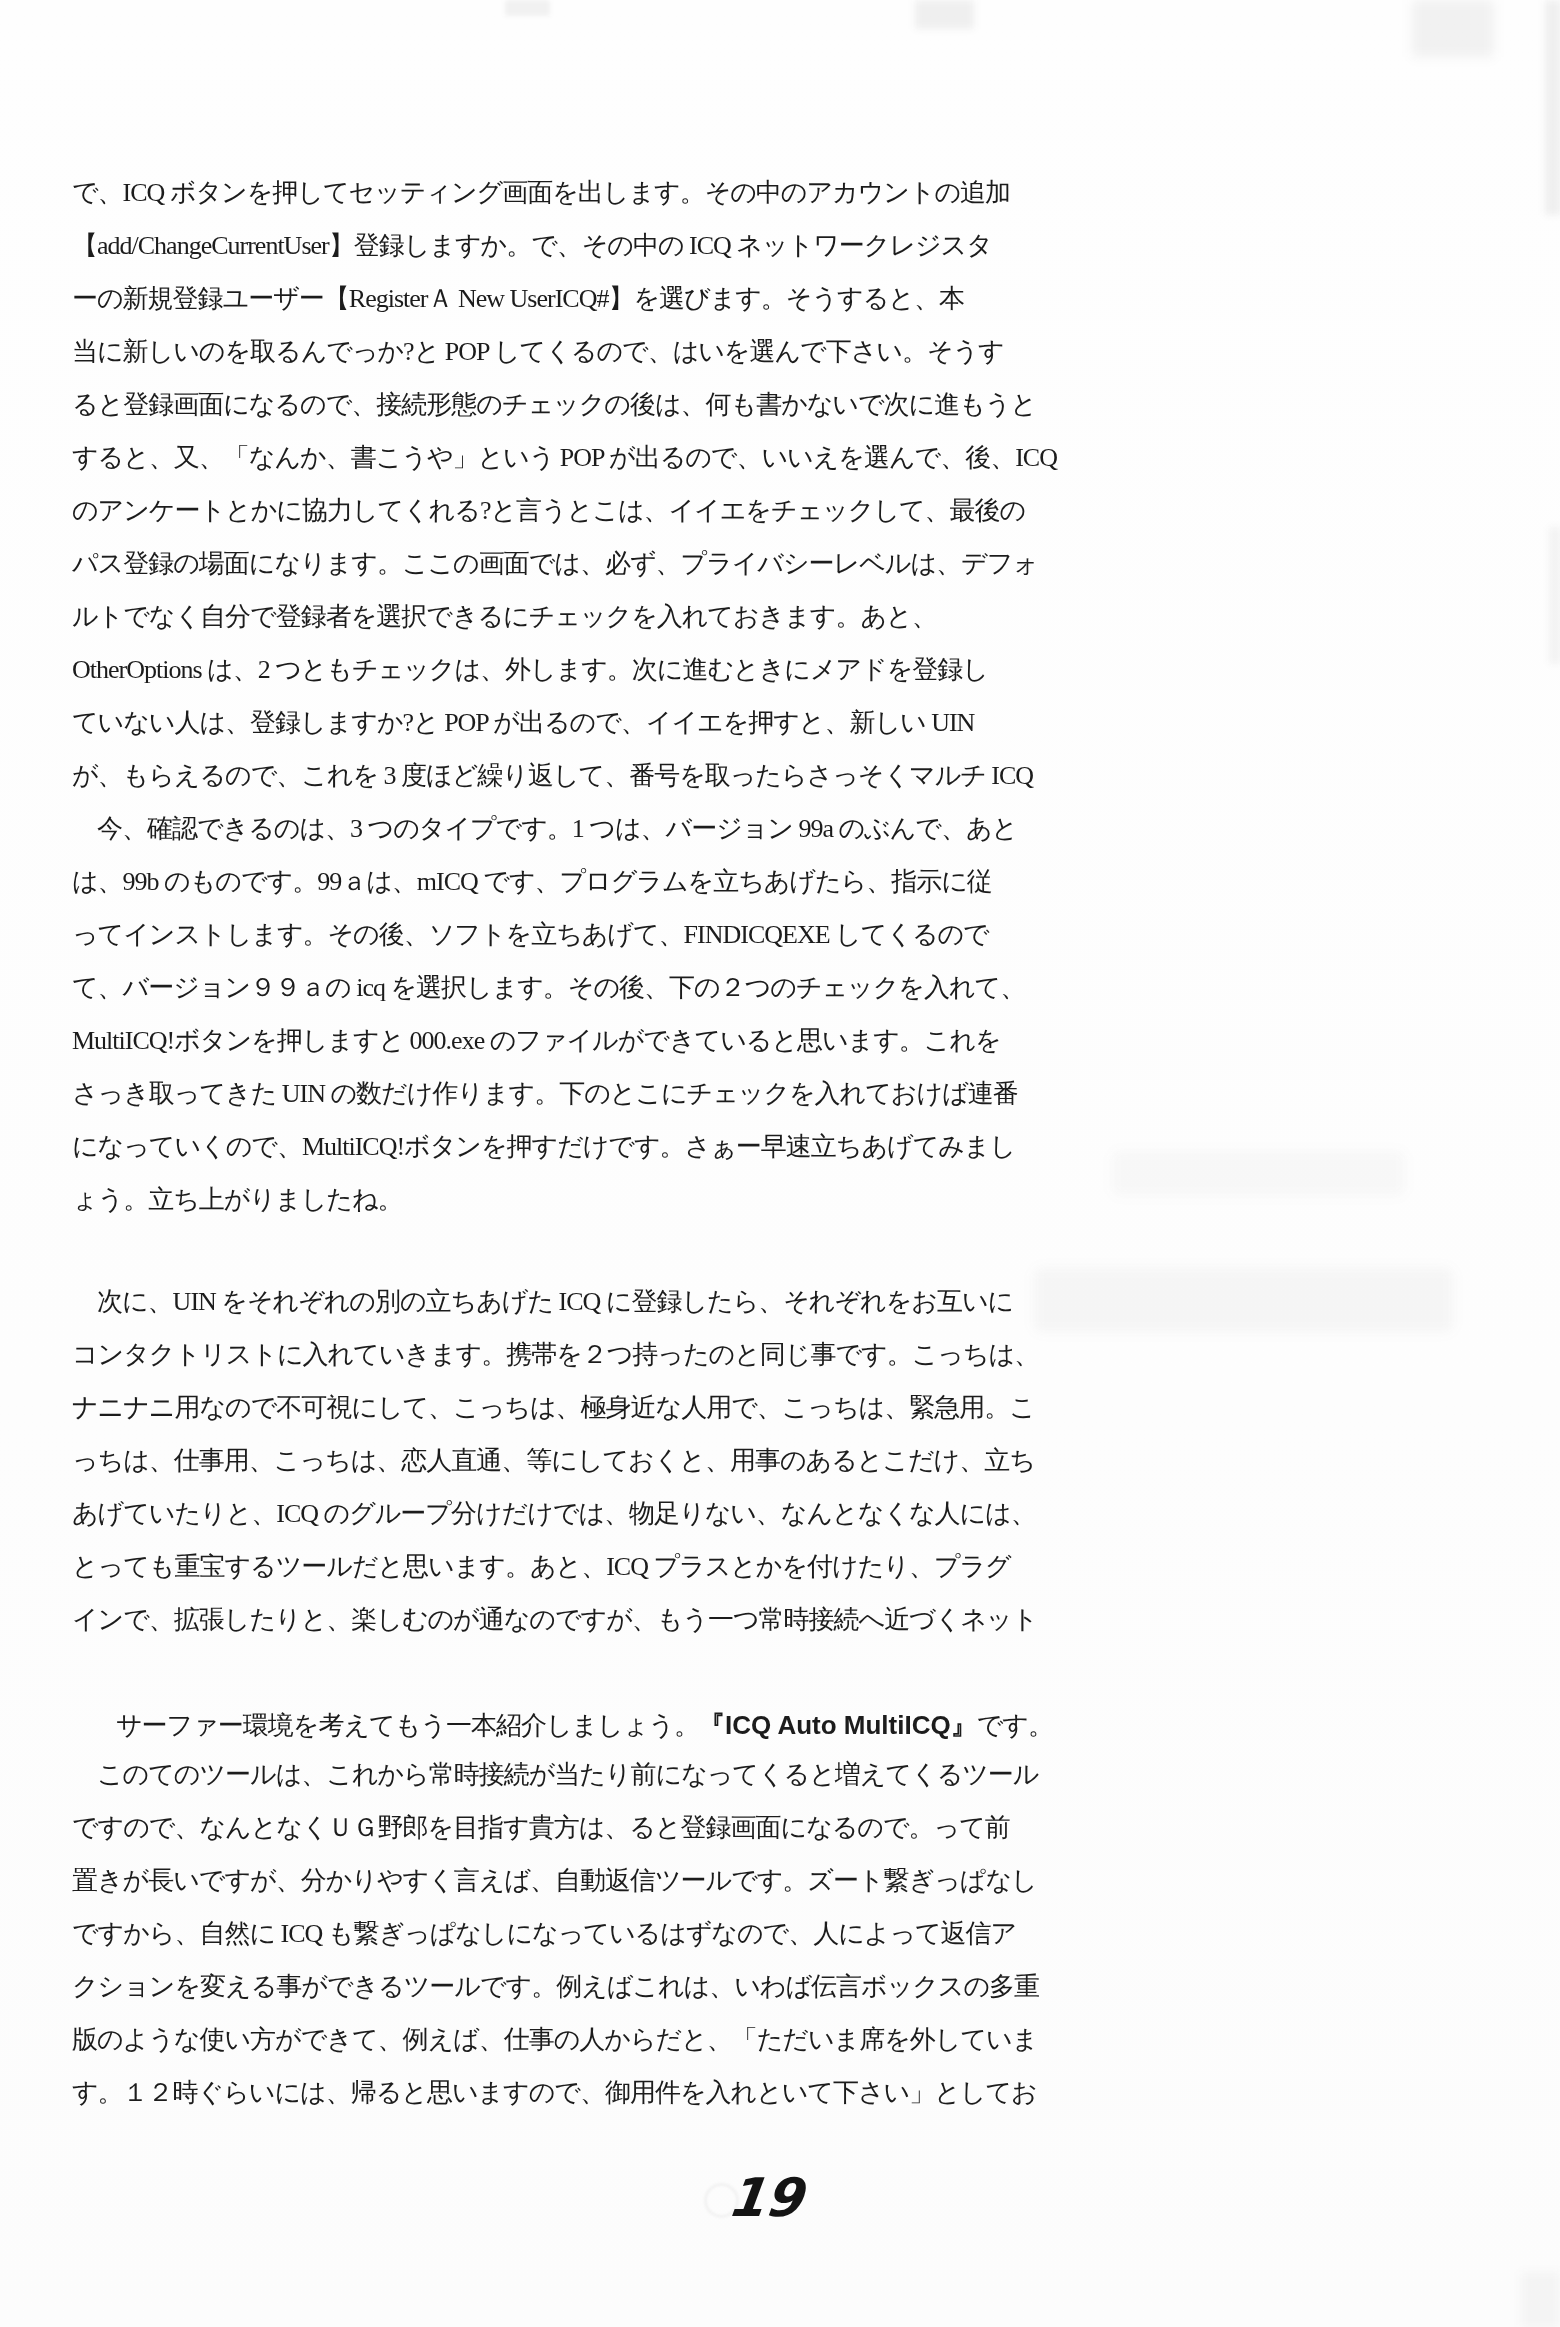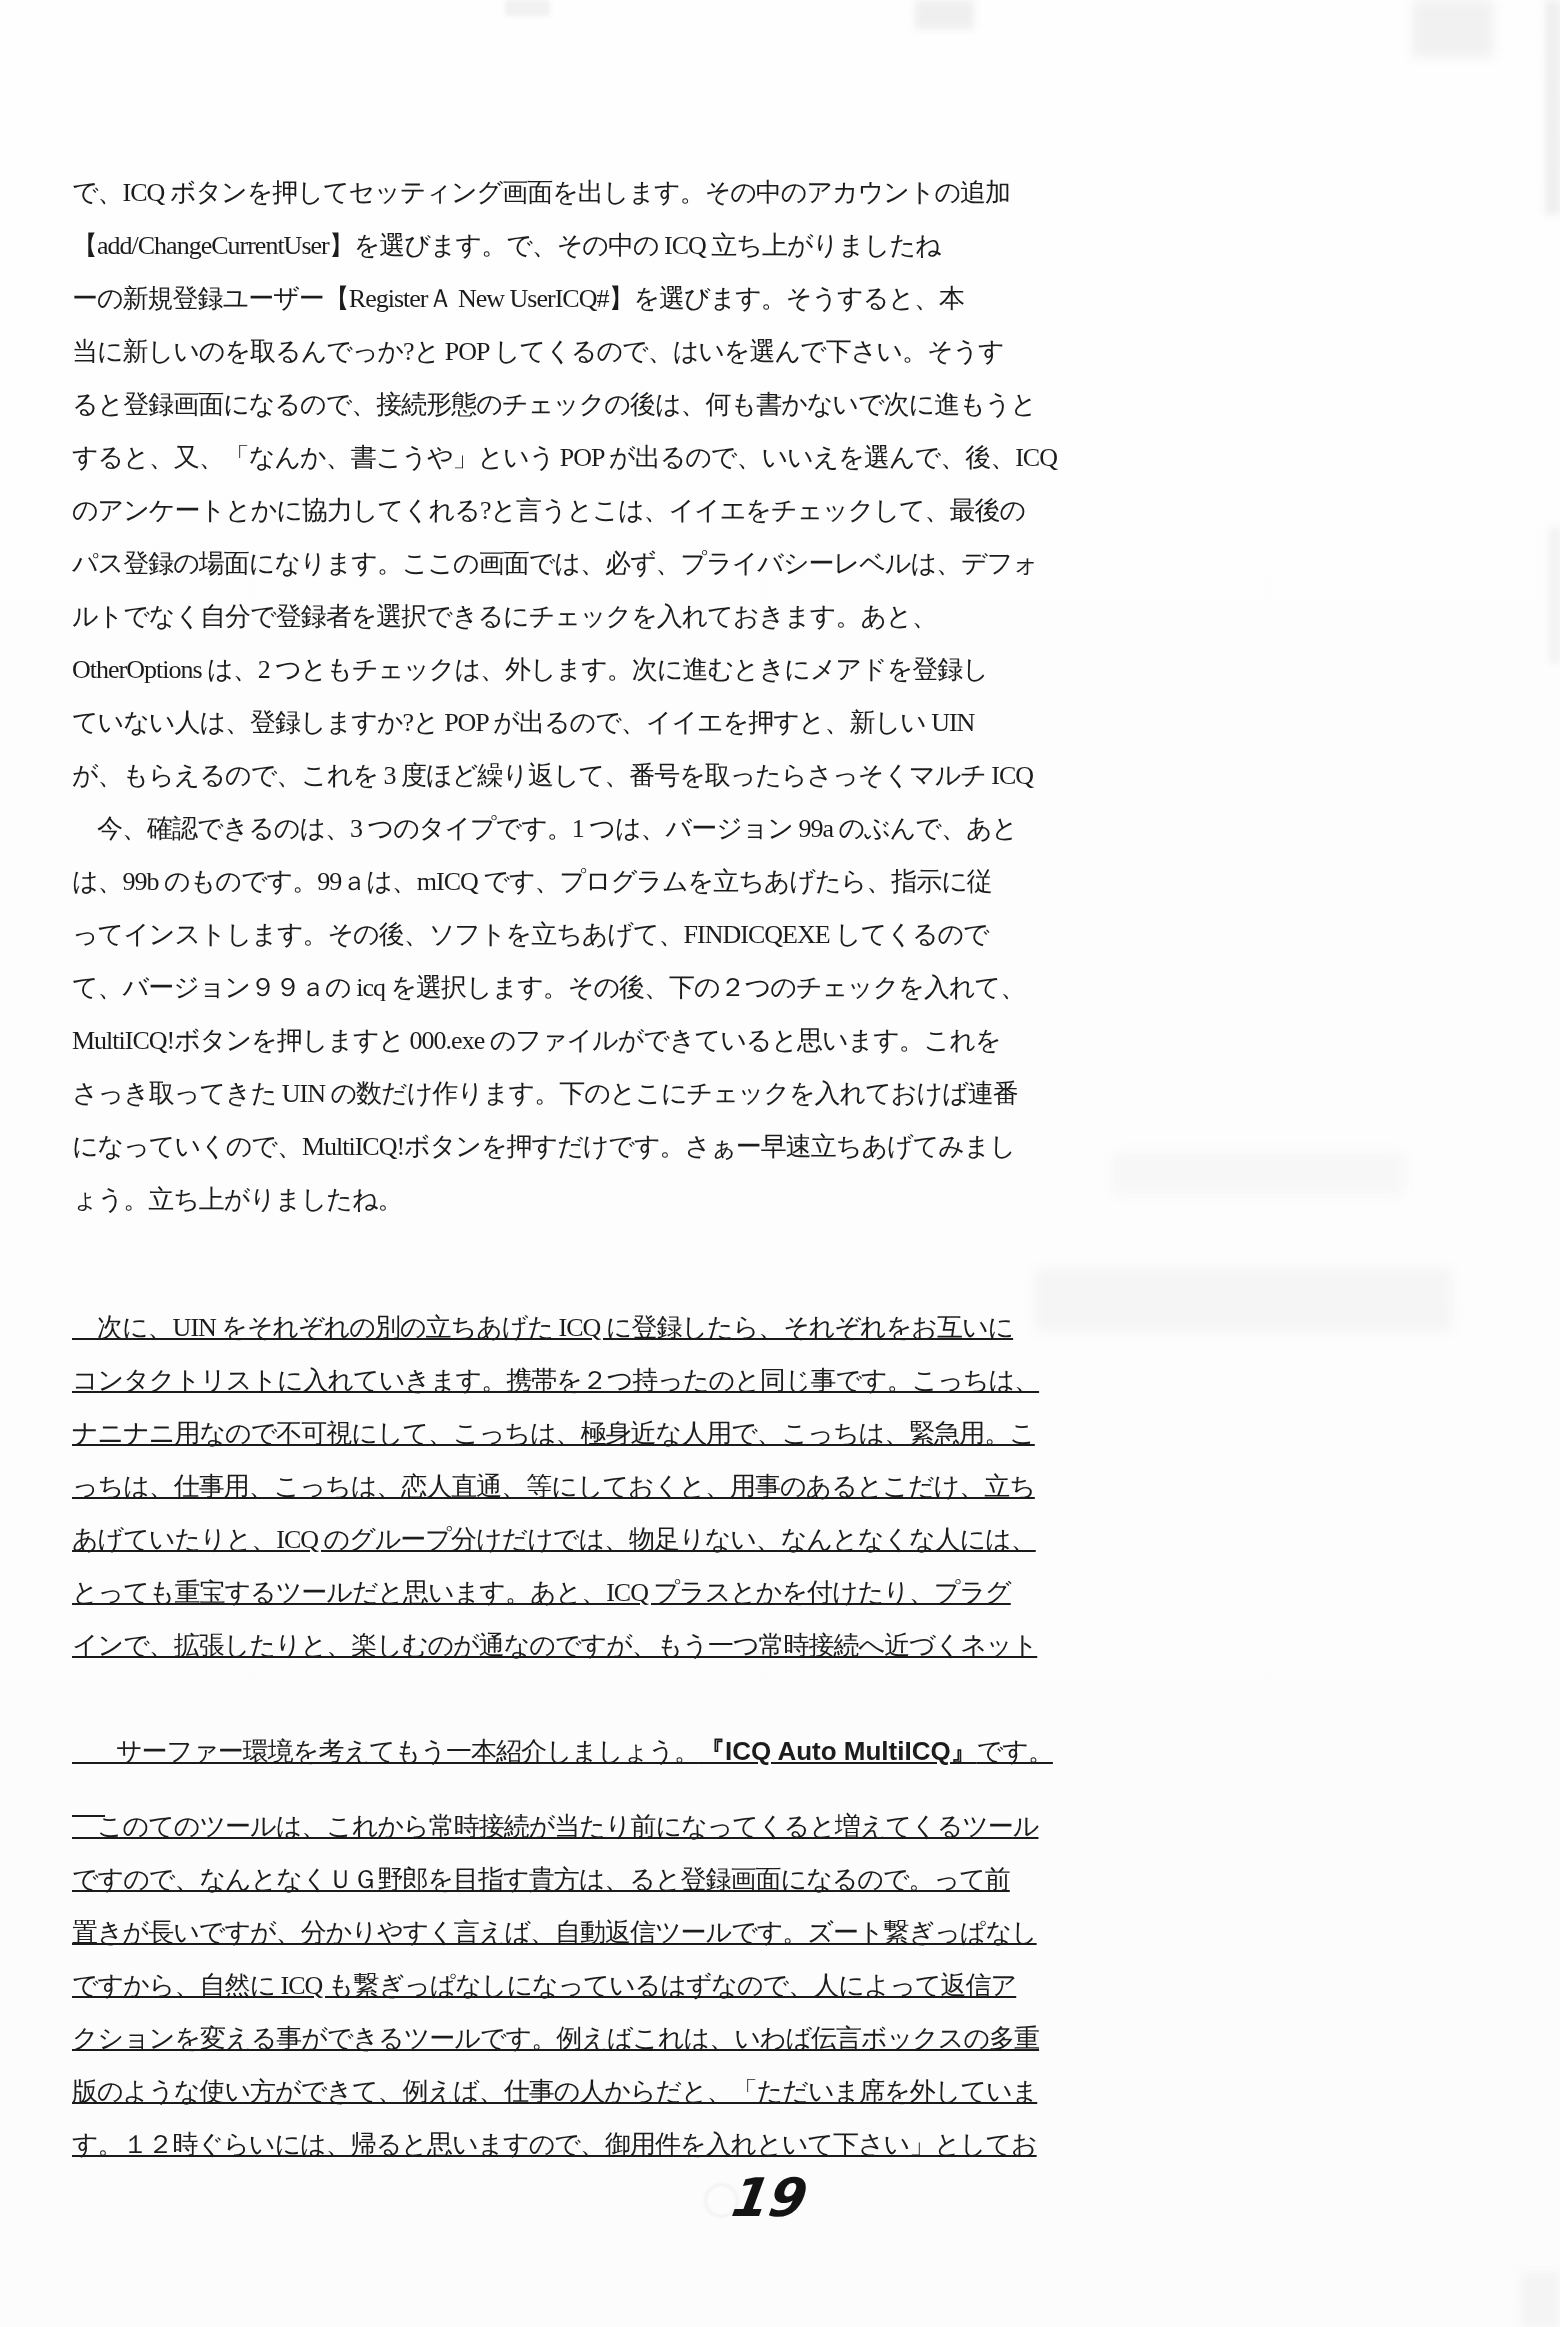--- a/index.html
+++ b/index.html
@@ -14,21 +14,21 @@
     position:absolute; inset:0;
     background:linear-gradient(180deg, #fefefe 0%, #fdfdfd 60%, #fcfcfc 100%);
   }
   .content {
     position:absolute;
     left:72px; top:166px;
     width:1434px;
     color:#1b1b1b;
   }
   .para { margin:0; }
-  .para.gap-before { margin-top:75px;text-decoration:underline; }
+  .para.gap-before { margin-top:49px; }
   .line {
     font-size:26px;
     line-height:53px;
     height:53px;
     white-space:pre;
     letter-spacing:-1px;
     color:#1c1c1c;
     text-rendering:optimizeLegibility;
   }
   .bold-gothic {
@@ -70,21 +70,21 @@
   <div class="artifact a-right2"></div>
   <div class="artifact a-bleed1"></div>
   <div class="artifact a-bleed2"></div>
   <div class="artifact a-ring"></div>
   <div class="artifact a-bot1"></div>
 
   <div class="content">
 
     <div class="para">
       <div class="line">で、ICQ ボタンを押してセッティング画面を出します。その中のアカウントの追加</div>
-      <div class="line">【add/ChangeCurrentUser】を選びます。で、その中の ICQ 立ち上がりましたね</div>
+      <div class="line">【add/ChangeCurrentUser】登録しますか。で、その中の ICQ ネットワークレジスタ</div>
       <div class="line">ーの新規登録ユーザー【RegisterＡ New UserICQ#】を選びます。そうすると、本</div>
       <div class="line">当に新しいのを取るんでっか?と POP してくるので、はいを選んで下さい。そうす</div>
       <div class="line">ると登録画面になるので、接続形態のチェックの後は、何も書かないで次に進もうと</div>
       <div class="line">すると、又、「なんか、書こうや」という POP が出るので、いいえを選んで、後、ICQ</div>
       <div class="line">のアンケートとかに協力してくれる?と言うとこは、イイエをチェックして、最後の</div>
       <div class="line">パス登録の場面になります。ここの画面では、必ず、プライバシーレベルは、デフォ</div>
       <div class="line">ルトでなく自分で登録者を選択できるにチェックを入れておきます。あと、</div>
       <div class="line">OtherOptions は、2 つともチェックは、外します。次に進むときにメアドを登録し</div>
       <div class="line">ていない人は、登録しますか?と POP が出るので、イイエを押すと、新しい UIN</div>
       <div class="line">が、もらえるので、これを 3 度ほど繰り返して、番号を取ったらさっそくマルチ ICQ</div>

